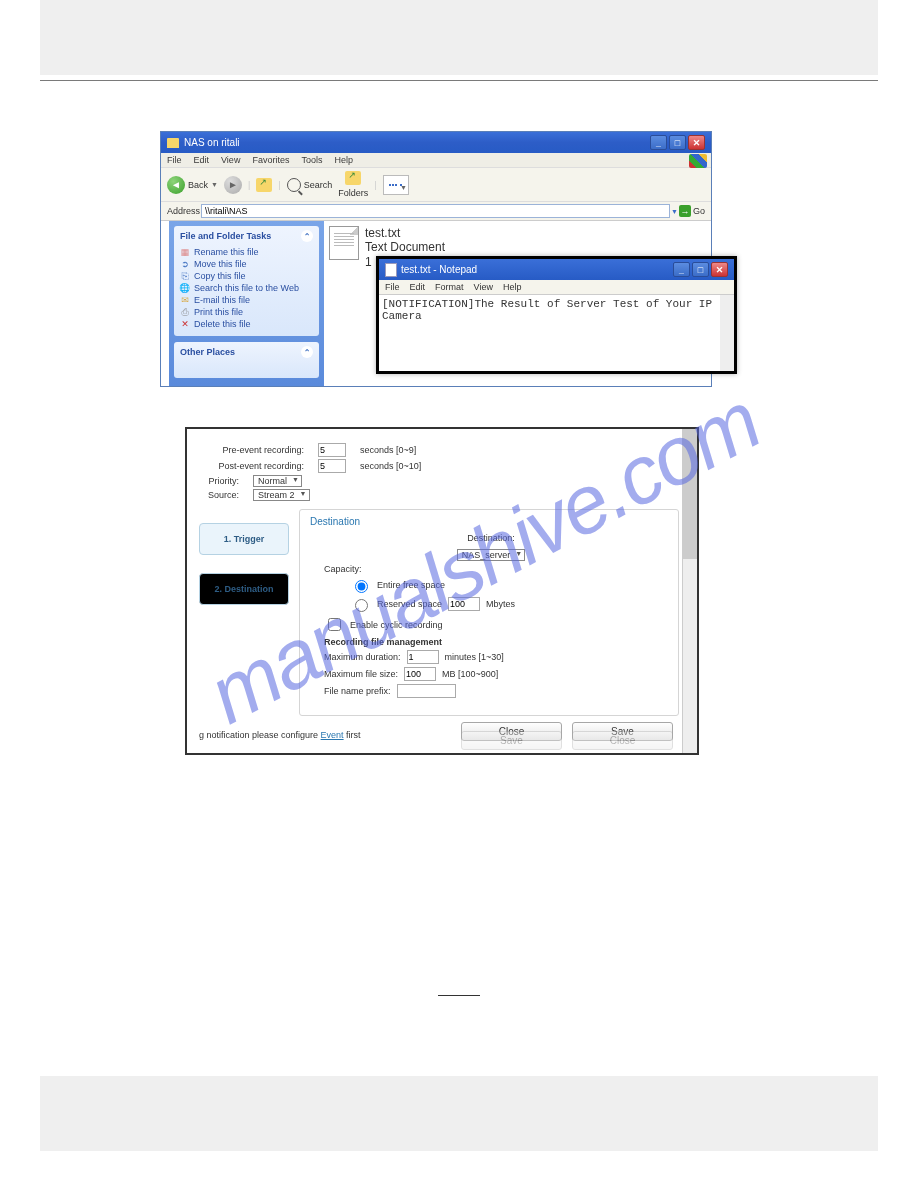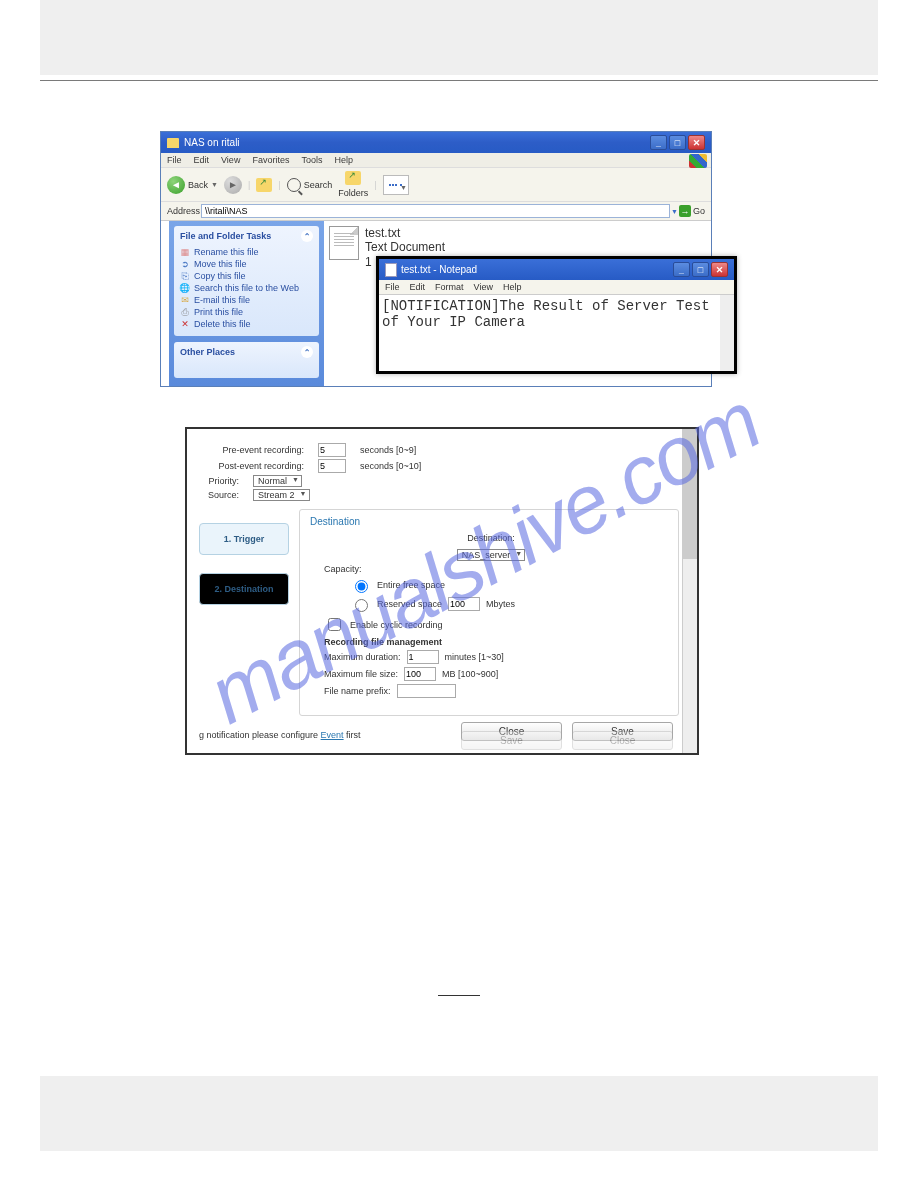--- a/index.html
+++ b/index.html
@@ -191,21 +191,21 @@
     display:flex; justify-content:space-between; align-items:center;
   }
   .np-title .left { display:flex; gap:4px; align-items:center; }
   .np-ic { width:10px; height:12px; background:#fff; border:1px solid #99b; }
   .np-menu {
     font-size: 9px; padding: 2px 6px; display:flex; gap:10px;
     background:#f5f4ec; border-bottom:1px solid #ccc;
   }
   .np-body {
     height: 70px; padding: 3px;
-    font-family: "Courier New", monospace; font-size: 14px;
+    font-family: "Courier New", monospace; font-size: 11px;
     color:#333; background:#fff;
     overflow:hidden; border-right:14px solid #eee;
   }
 
   
   .settings-wrap {
     margin: 0 0 0 185px;
     width: 480px;
     border: 2px solid #333;
     background: #fff;

